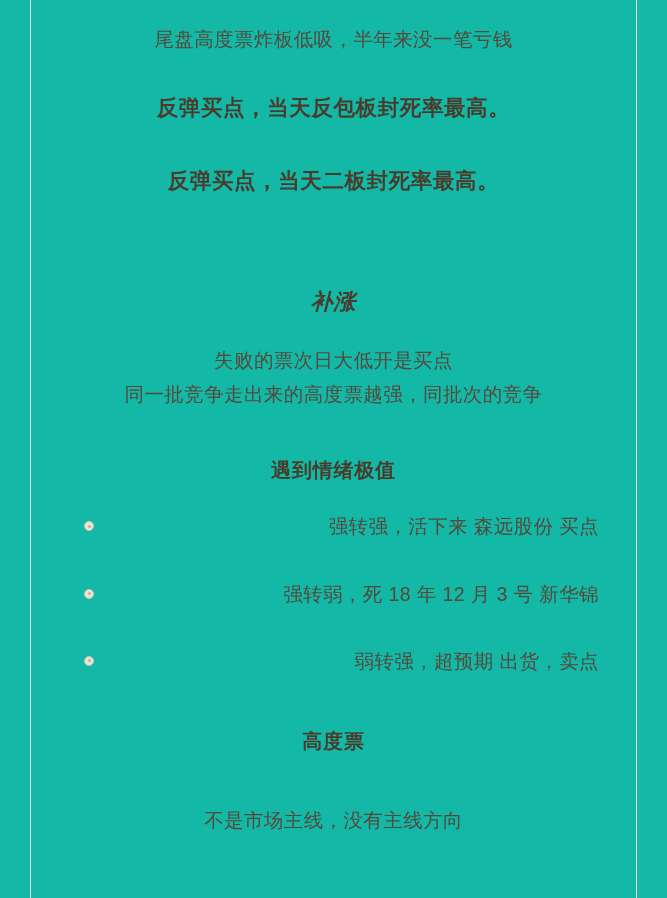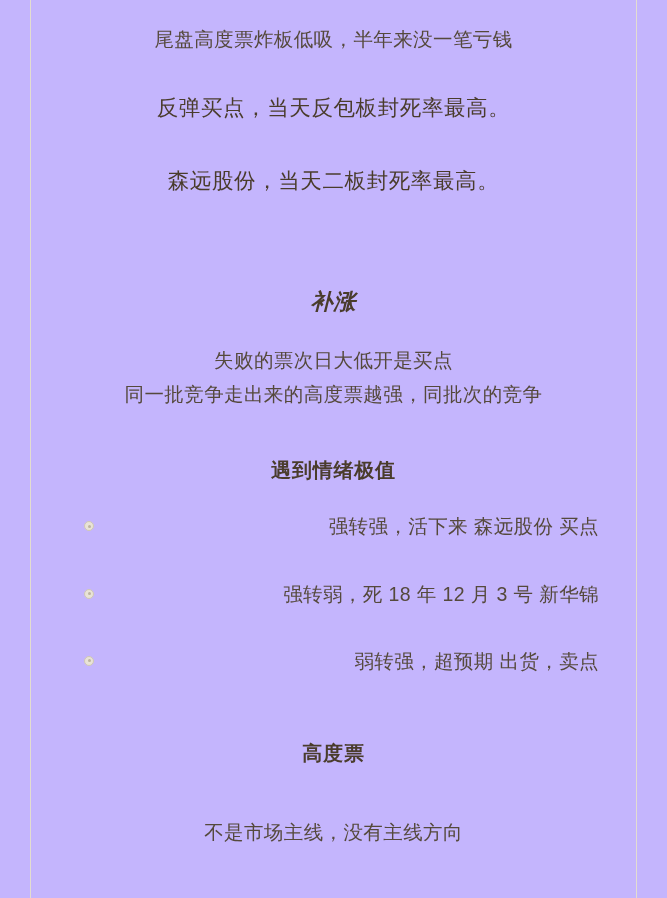--- a/index.html
+++ b/index.html
@@ -11,21 +11,21 @@
     width: 667px;
     height: 898px;
     font-family: "Liberation Sans", sans-serif;
     color: #4a3f33;
     overflow: hidden;
   }
   .page {
     position: relative;
     width: 667px;
     height: 898px;
-    background: #c4b5fd;
+    background: #14b8a6;
     box-sizing: border-box;
   }
   
   .rule {
     position: absolute;
     top: 0;
     bottom: 0;
     width: 1px;
     background: #e3ddd0;
   }
@@ -46,21 +46,21 @@
     color: #55493c;
     margin: 0;
     letter-spacing: 0.4px;
   }
   .p-top {
     padding-top: 22px;
   }
   .bold-line {
     text-align: center;
     font-size: 21.5px;
-    font-weight: normal;
+    font-weight: bold;
     color: #4a3c2c;
     margin: 0;
     letter-spacing: 0.6px;
     line-height: 1.7;
   }
   .gap-1 { height: 34px; }
   .gap-2 { height: 36px; }
   .gap-3 { height: 88px; }
   .gap-4 { height: 26px; }
   .gap-5 { height: 46px; }
@@ -94,21 +94,21 @@
   }
   ul.bullets li {
     position: relative;
     font-size: 19.5px;
     color: #55493c;
     padding: 0 0 0 34px;
     margin: 0 0 38px 0;
     line-height: 1.5;
     letter-spacing: 0.4px;
   }
-  ul.bullets li:last-child { margin-bottom: 12px; }
+  ul.bullets li:last-child { margin-bottom: 0; }
   .bullet-dot {
     position: absolute;
     left: 2px;
     top: 9px;
     width: 10px;
     height: 10px;
     border-radius: 50%;
     border: 1px solid #cfc7b6;
     background: #e9e3d6;
     box-sizing: border-box;
@@ -134,21 +134,21 @@
   <div class="content">
 
     <p class="para p-top">尾盘高度票炸板低吸，半年来没一笔亏钱</p>
 
     <div class="gap-1"></div>
 
     <p class="bold-line">反弹买点，当天反包板封死率最高。</p>
 
     <div class="gap-2"></div>
 
-    <p class="bold-line">森远股份，当天二板封死率最高。</p>
+    <p class="bold-line">反弹买点，当天二板封死率最高。</p>
 
     <div class="gap-3"></div>
 
     <h2 class="head-1">补涨</h2>
 
     <div class="gap-4"></div>
 
     <p class="para">失败的票次日大低开是买点</p>
     <p class="para">同一批竞争走出来的高度票越强，同批次的竞争</p>
 

